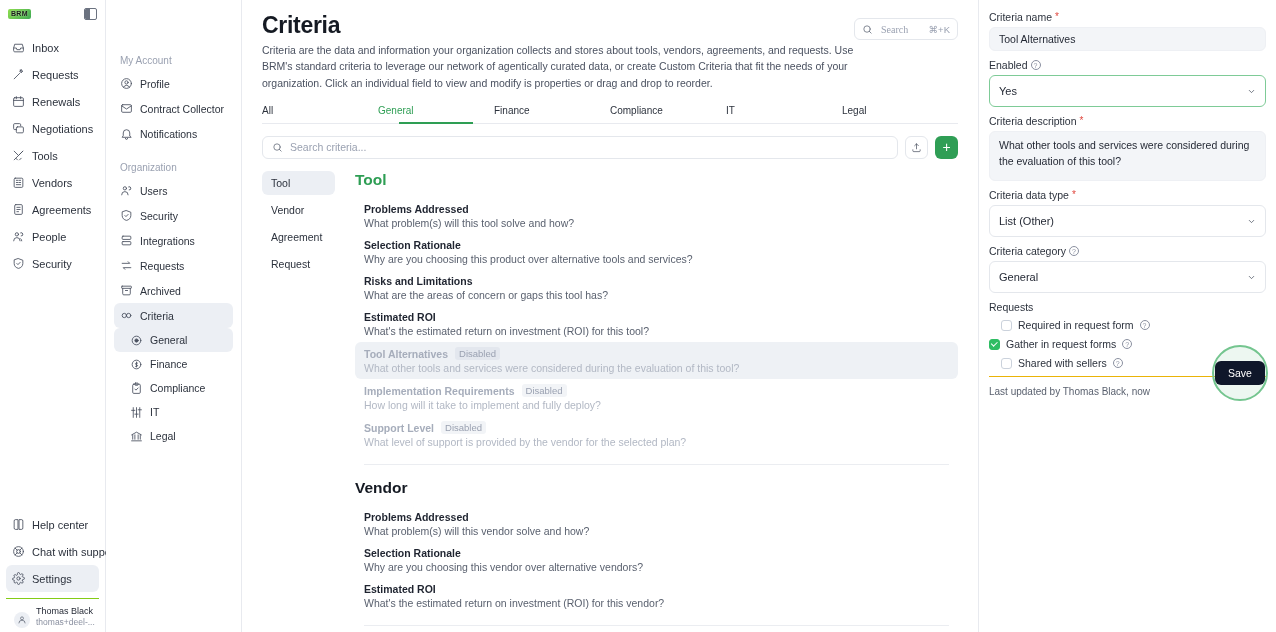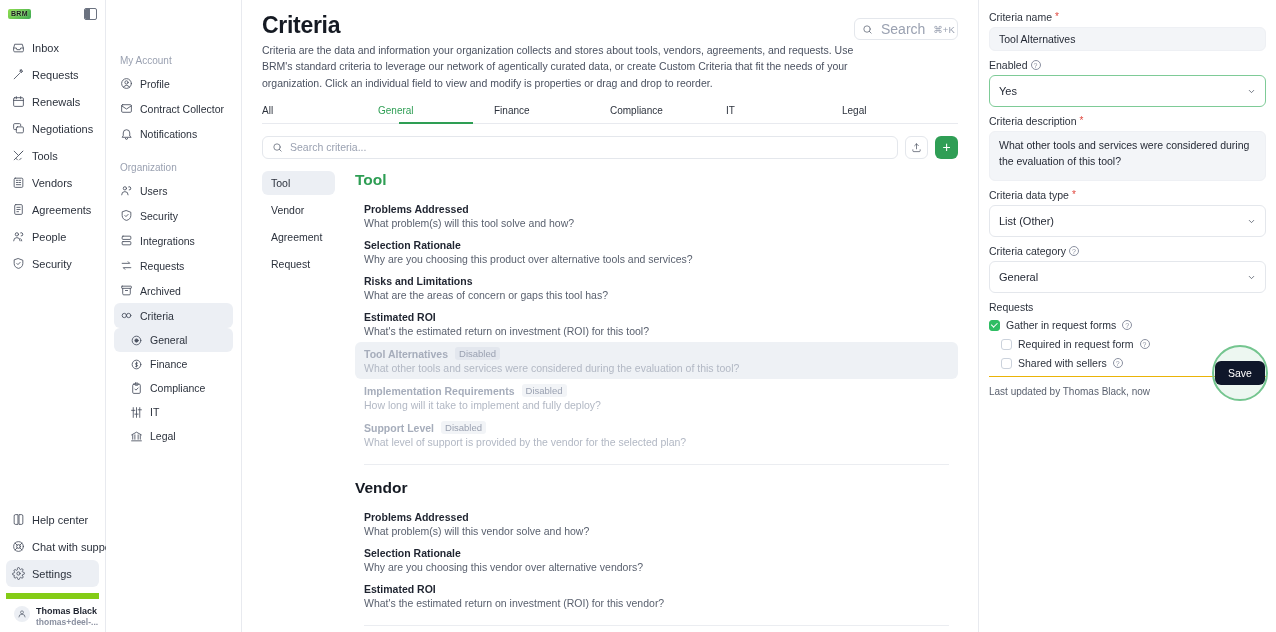--- a/index.html
+++ b/index.html
@@ -38,22 +38,22 @@
   .rail-nav { padding: 8px 6px 0 6px; text-align: center; }
   .rail-item {
     display: flex; align-items: center; gap: 7px;
     height: 27px; padding: 0 6px; border-radius: 6px;
     font-size: 11px; color: #2c323d; cursor: pointer; white-space: nowrap;
   }
   .rail-item.active { background: #eceff4; }
   .rail-spacer { flex: 1 1 auto; }
   .rail-bottom { padding: 0 6px 4px 6px; }
   .rail-user {
-    border-top: 6px solid #84cc16; margin-top: 6px; padding: 7px 8px 0 8px;
-    display: flex; align-items: flex-start; gap: 6px; font-weight: bold;
+    border-top: 1px solid #84cc16; margin-top: 6px; padding: 7px 8px 0 8px;
+    display: flex; align-items: flex-end; gap: 6px;
   }
   .avatar {
     width: 16px; height: 16px; border-radius: 50%; background: #eceff4;
     display:flex; align-items:center; justify-content:center; flex:0 0 16px;
   }
   .uname { font-size: 9px; color: #1f2430; line-height: 1.25; }
   .umail { font-size: 8.5px; color: #8a90a0; line-height: 1.25; }
   svg { display:block; }
   .ico { width:13px; height:13px; flex:0 0 13px; color:#4a5160; }
   .ico svg { width:100%; height:100%; stroke:currentColor; fill:none; stroke-width:1.6; stroke-linecap:round; stroke-linejoin:round; }
@@ -81,21 +81,21 @@
   .page-title { font-size: 23px; font-weight: 700; letter-spacing: -.3px; color:#151a23; }
   .page-desc {
     font-size: 10.5px; color: #4a5160; line-height: 1.55;
     max-width: 592px; margin-top: 3px;
   }
   .searchbox {
     display:flex; align-items:center; gap:8px; width: 104px; height:22px;
     border:1px solid #e4e7ec; border-radius:6px; padding: 0 7px; margin-top: 6px;
     background:#fff; cursor:text;
   }
-  .searchbox .lbl { font-size:14px; color:#9aa1b1; flex:1 1 auto; }
+  .searchbox .lbl { font-size:10px; color:#9aa1b1; flex:1 1 auto;font-family:Liberation Serif, serif; }
   .searchbox .kbd { font-size:9.5px; color:#9aa1b1; }
   .mag { width:11px; height:11px; flex:0 0 11px; color:#6b7280; }
   .mag svg { width:100%; height:100%; stroke:currentColor; fill:none; stroke-width:1.8; stroke-linecap:round; }
 
   .tabs { display:flex; margin-top: 14px; border-bottom:1px solid #e8eaef; }
   .tab {
     flex:1 1 0; font-size:10px; color:#2c323d;
     padding: 0 0 7px 0; cursor:pointer; position:relative;
   }
   .tab.active { color:#2e9e54; font-weight:500; }
@@ -656,32 +656,32 @@
         <span class="chev">
             <svg viewBox="0 0 24 24">
               <path d="M6 9l6 6 6-6"></path>
             </svg>
           </span>
       </div>
     </div>
 
     <div class="sublabel">Requests</div>
 
+    <div class="chk-row indent">
+      <span class="chk"></span>
+      <span class="chk-lbl">Required in request form</span>
+      <span class="help">?</span>
+    </div>
     <div class="chk-row">
       <span class="chk on"></span>
       <span class="chk-lbl">Gather in request forms</span>
       <span class="help">?</span>
     </div>
     <div class="chk-row indent">
       <span class="chk"></span>
-      <span class="chk-lbl">Required in request form</span>
-      <span class="help">?</span>
-    </div>
-    <div class="chk-row indent">
-      <span class="chk"></span>
       <span class="chk-lbl">Shared with sellers</span>
       <span class="help">?</span>
     </div>
 
     <div class="insp-footer">
       <span class="updated">Last updated by Thomas Black, now</span>
     </div>
 
     <div class="save-wrap">
       <span class="save-ring"></span>

